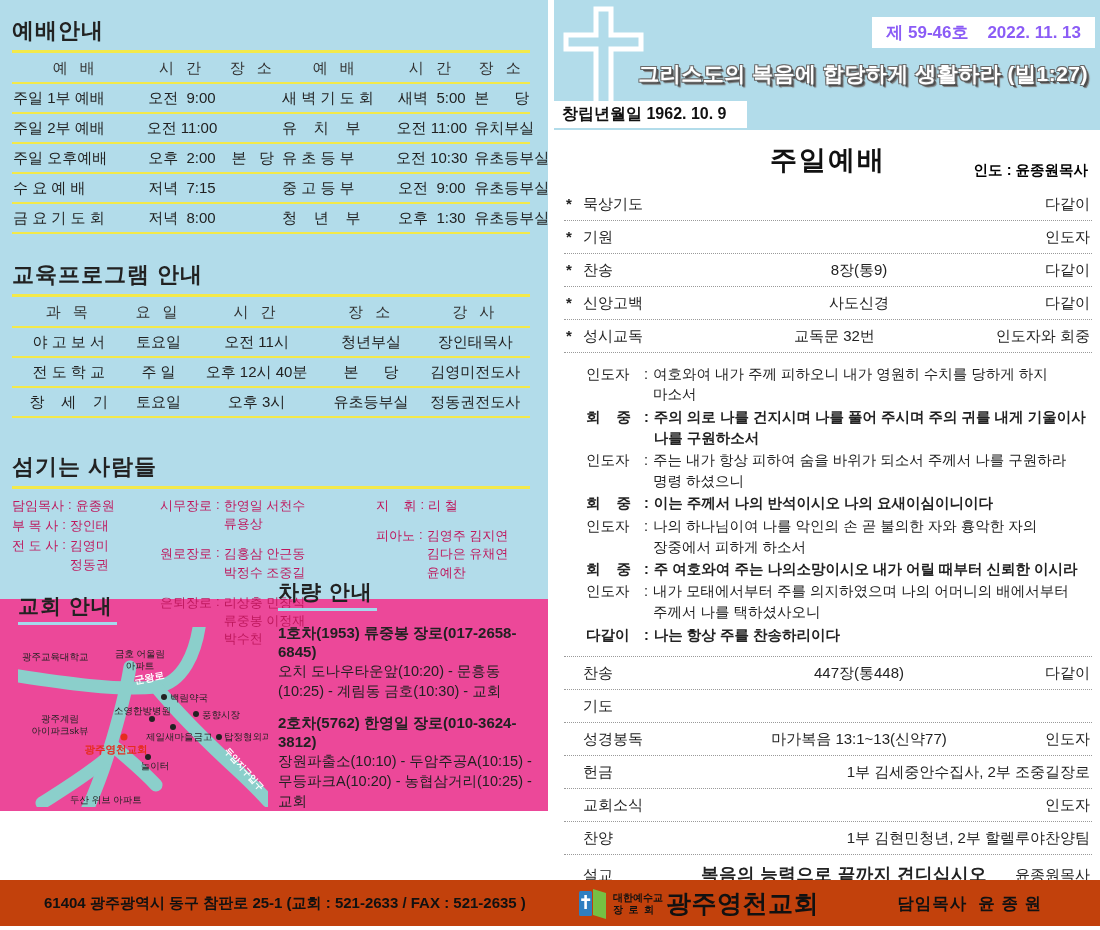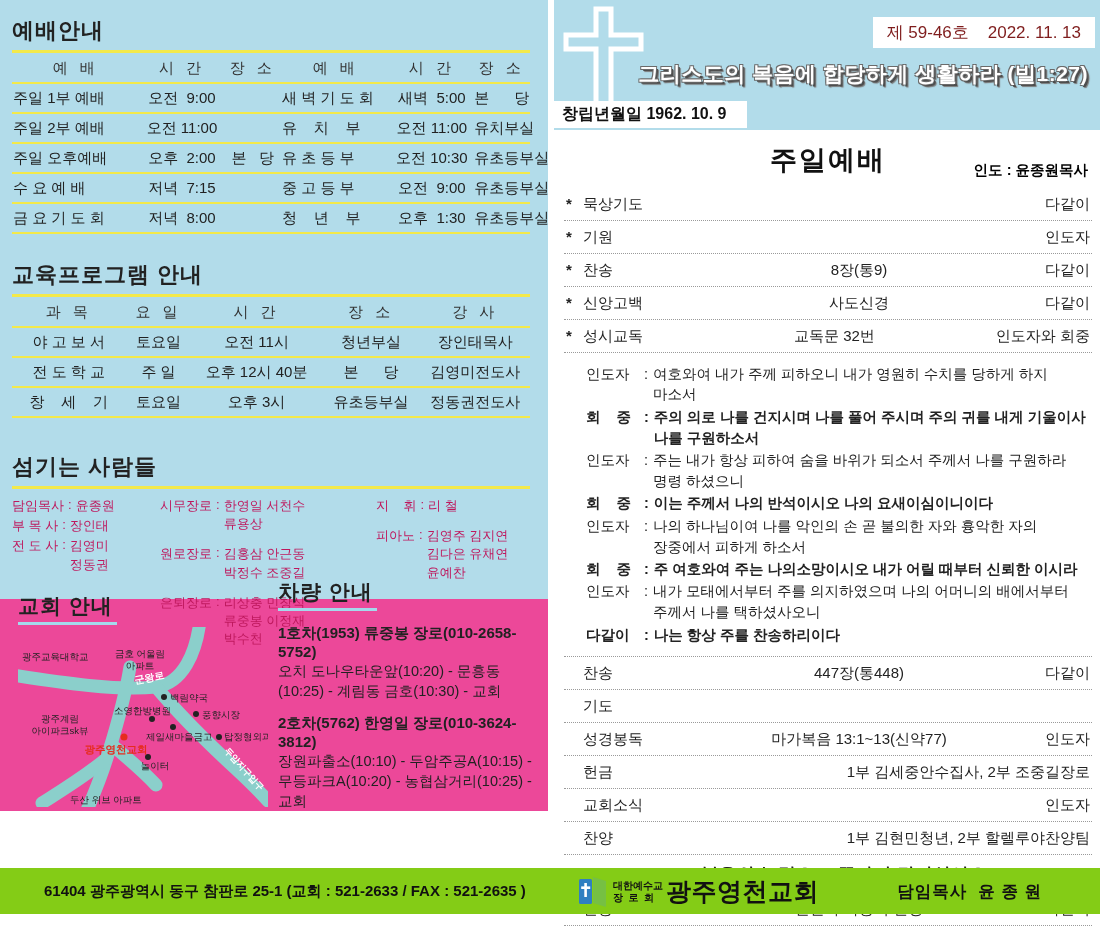--- a/index.html
+++ b/index.html
@@ -39,21 +39,21 @@
   .church-col{width:258px;}
   .vehicle-col{width:262px;margin-left:4px;}
   .vehicle-entry{margin-top:13px;font-size:14.5px;color:#222;}
   .vehicle-entry .vname{font-weight:bold;font-size:15px;margin-bottom:1px;}
   .vehicle-entry .vroute{line-height:1.38;word-break:keep-all;}
   svg text{font-family:"Liberation Sans","DejaVu Sans",sans-serif;}
 
   
   .right-panel{position:absolute;left:554px;top:0;width:546px;height:885px;background:#fff;}
   .right-band{position:relative;background:#b2dcea;height:130px;}
-  .issue-box{position:absolute;top:17px;right:5px;background:#fff;padding:4px 14px;font-size:17px;font-weight:normal;color:#7f1d1d;white-space:pre;}
+  .issue-box{position:absolute;top:17px;right:5px;background:#fff;padding:4px 14px;font-size:17px;font-weight:bold;color:#8b5cf6;white-space:pre;}
   .motto{position:absolute;top:60px;right:12px;font-size:21px;font-weight:bold;color:#fff;letter-spacing:0.5px;white-space:nowrap;
          text-shadow:-1px -1px 0 #6b6b6b,1px -1px 0 #6b6b6b,-1px 1px 0 #6b6b6b,2px 2px 0 #4e4e4e,3px 3px 1px #7a7a7a;}
   .founded-box{position:absolute;left:0;bottom:2px;background:#fff;padding:3px 20px 3px 8px;font-size:16px;font-weight:bold;color:#111;}
   .band-cross{position:absolute;left:4px;top:6px;}
 
   .service{padding:12px 8px 0 10px;}
   .service-head{position:relative;margin-bottom:10px;}
   .service-title{text-align:center;font-size:27px;font-weight:bold;color:#111;letter-spacing:2px;}
   .service-leader{position:absolute;right:4px;bottom:-2px;font-size:14.5px;color:#000000;font-weight:bold;}
   .svc-row{display:flex;align-items:baseline;padding:7px 2px 6px 2px;border-bottom:1.5px dotted #9a9a9a;font-size:15px;color:#222;}
@@ -64,21 +64,21 @@
   .svc-row.emphasis .svc-content{font-weight:bold;font-size:17.5px;letter-spacing:0.5px;}
   .svc-block2 .svc-row:last-child{border-bottom:none;}
   .readings{padding:9px 2px 9px 22px;border-bottom:1.5px dotted #9a9a9a;font-size:14.5px;color:#222;}
   .reading-line{display:flex;line-height:1.44;margin:1.5px 0;}
   .reading-line .spk{white-space:pre;flex-shrink:0;width:56px;}
   .reading-line .rcolon{margin:0 5px 0 2px;flex-shrink:0;}
   .reading-line .rtext{word-break:keep-all;}
   .reading-line.bold{font-weight:bold;}
 
   
-  .bottom-bar{position:absolute;left:0;bottom:16px;width:1100px;height:46px;background:#84cc16;}
+  .bottom-bar{position:absolute;left:0;bottom:4px;width:1100px;height:46px;background:#c2410c;}
   .bar-address{position:absolute;left:44px;top:14px;font-size:15px;font-weight:bold;color:#111;}
   .bar-logo{position:absolute;left:578px;top:7px;display:flex;align-items:center;}
   .denom{margin-left:5px;font-size:10px;font-weight:bold;color:#111;line-height:1.15;white-space:pre;}
   .church-name{font-size:25px;font-weight:bold;color:#111;margin-left:3px;letter-spacing:0.5px;}
   .bar-pastor{position:absolute;right:58px;top:13px;font-size:16.5px;font-weight:bold;color:#111;letter-spacing:1px;white-space:pre;}
 </style>
 </head>
 <body>
 
 <div class="page">
@@ -295,21 +295,21 @@
           <circle cx="106" cy="110" r="3.5" fill="#e62c1e"></circle>
           <text x="98" y="126" text-anchor="middle" font-size="10.5" font-weight="bold" fill="#e62c1e">광주영천교회</text>
           <text transform="translate(132,54) rotate(-11)" font-size="10" font-weight="bold" fill="#ffffff" text-anchor="middle">군왕로</text>
           <text transform="translate(224,144) rotate(48)" font-size="9" font-weight="bold" fill="#ffffff" text-anchor="middle">두암지구입구</text>
         </svg>
       </div>
       <div class="vehicle-col">
         <div class="white-title">차량 안내</div>
         <div>
             <div class="vehicle-entry">
-              <div class="vname">1호차(1953) 류중봉 장로(010-2658-5752)</div>
+              <div class="vname">1호차(1953) 류중봉 장로(017-2658-6845)</div>
               <div class="vroute">오치 도나우타운앞(10:20) - 문흥동(10:25) - 계림동 금호(10:30) - 교회</div>
             </div>
             <div class="vehicle-entry">
               <div class="vname">2호차(5762) 한영일 장로(010-3624-3812)</div>
               <div class="vroute">장원파출소(10:10) - 두암주공A(10:15) - 무등파크A(10:20) - 농협삼거리(10:25) - 교회</div>
             </div>
           </div>
       </div>
     </div>
   </div>

